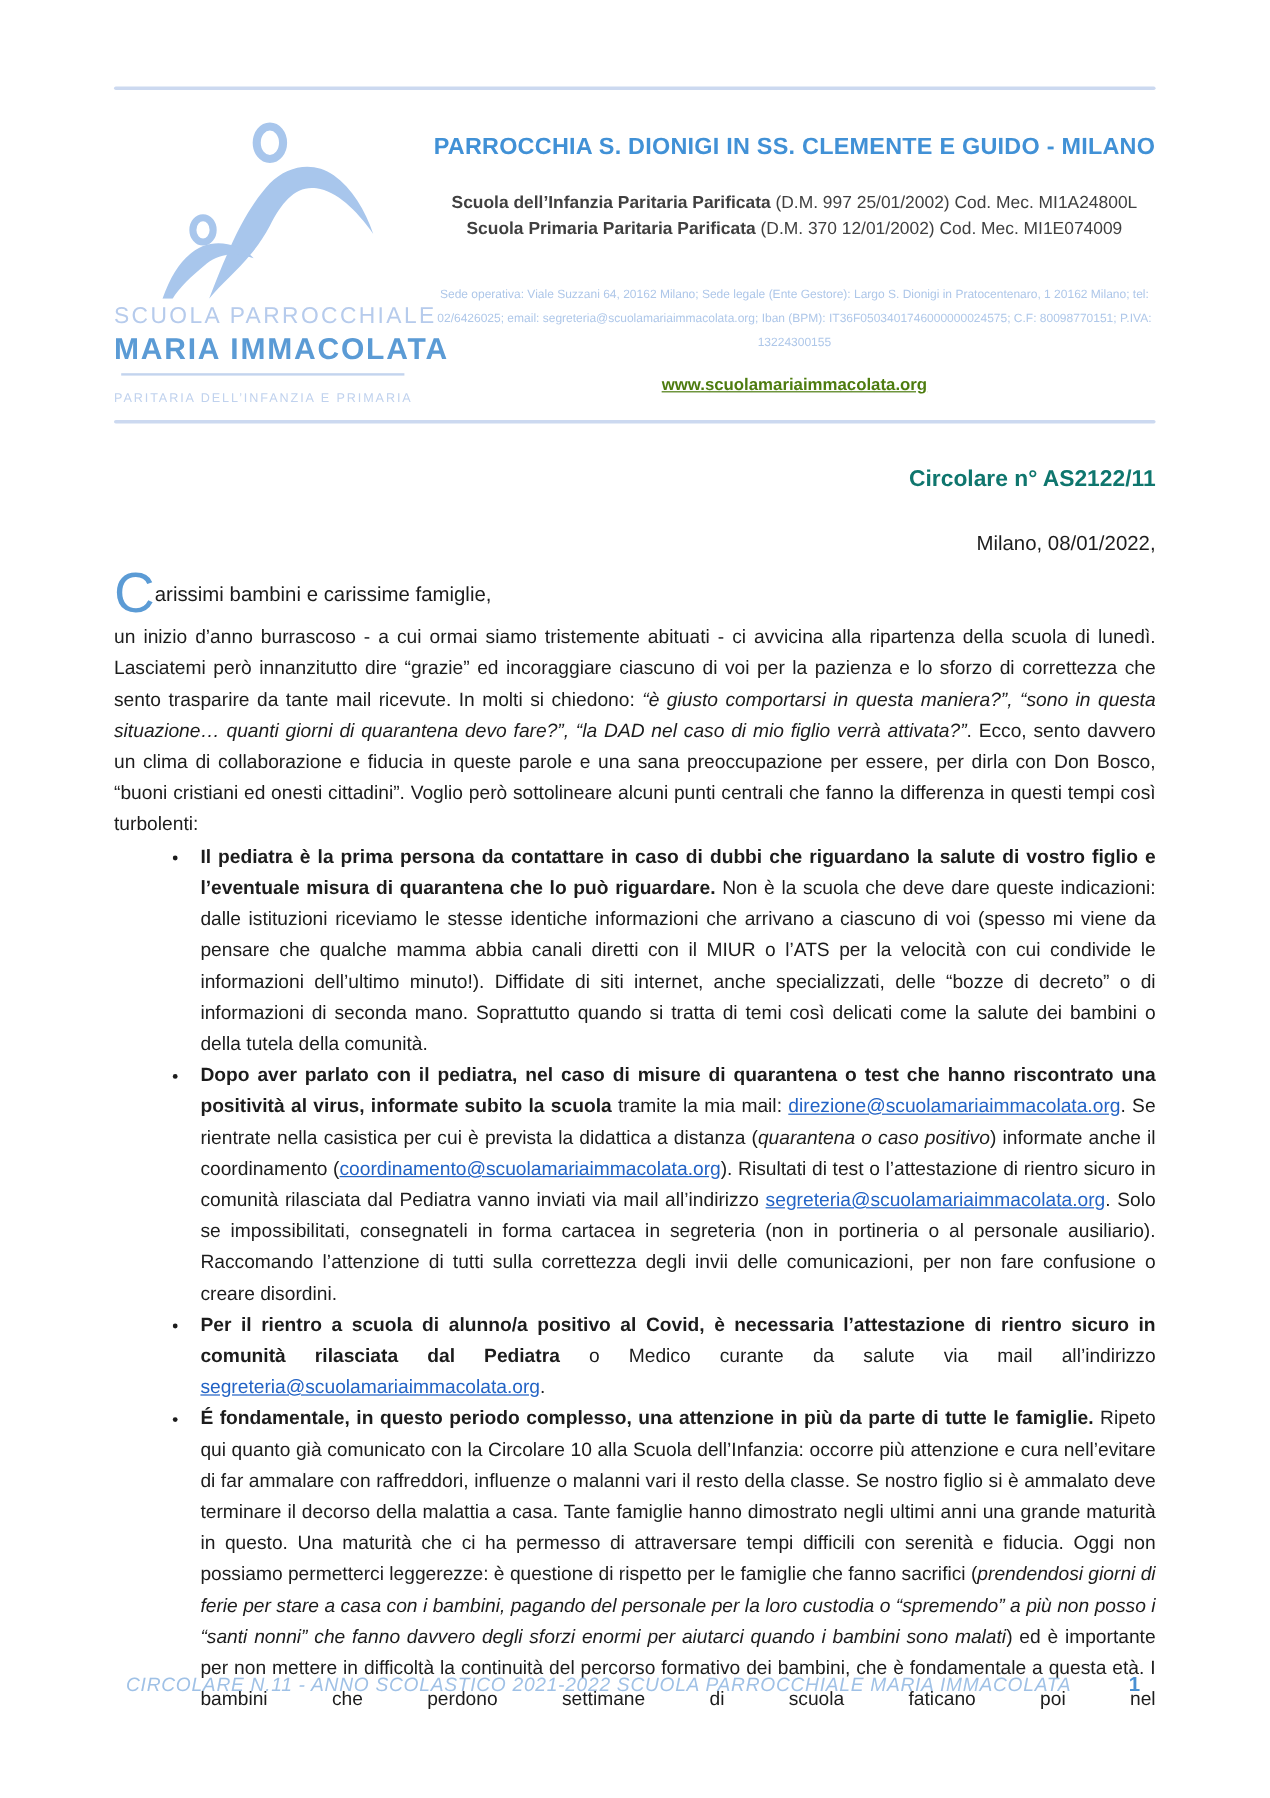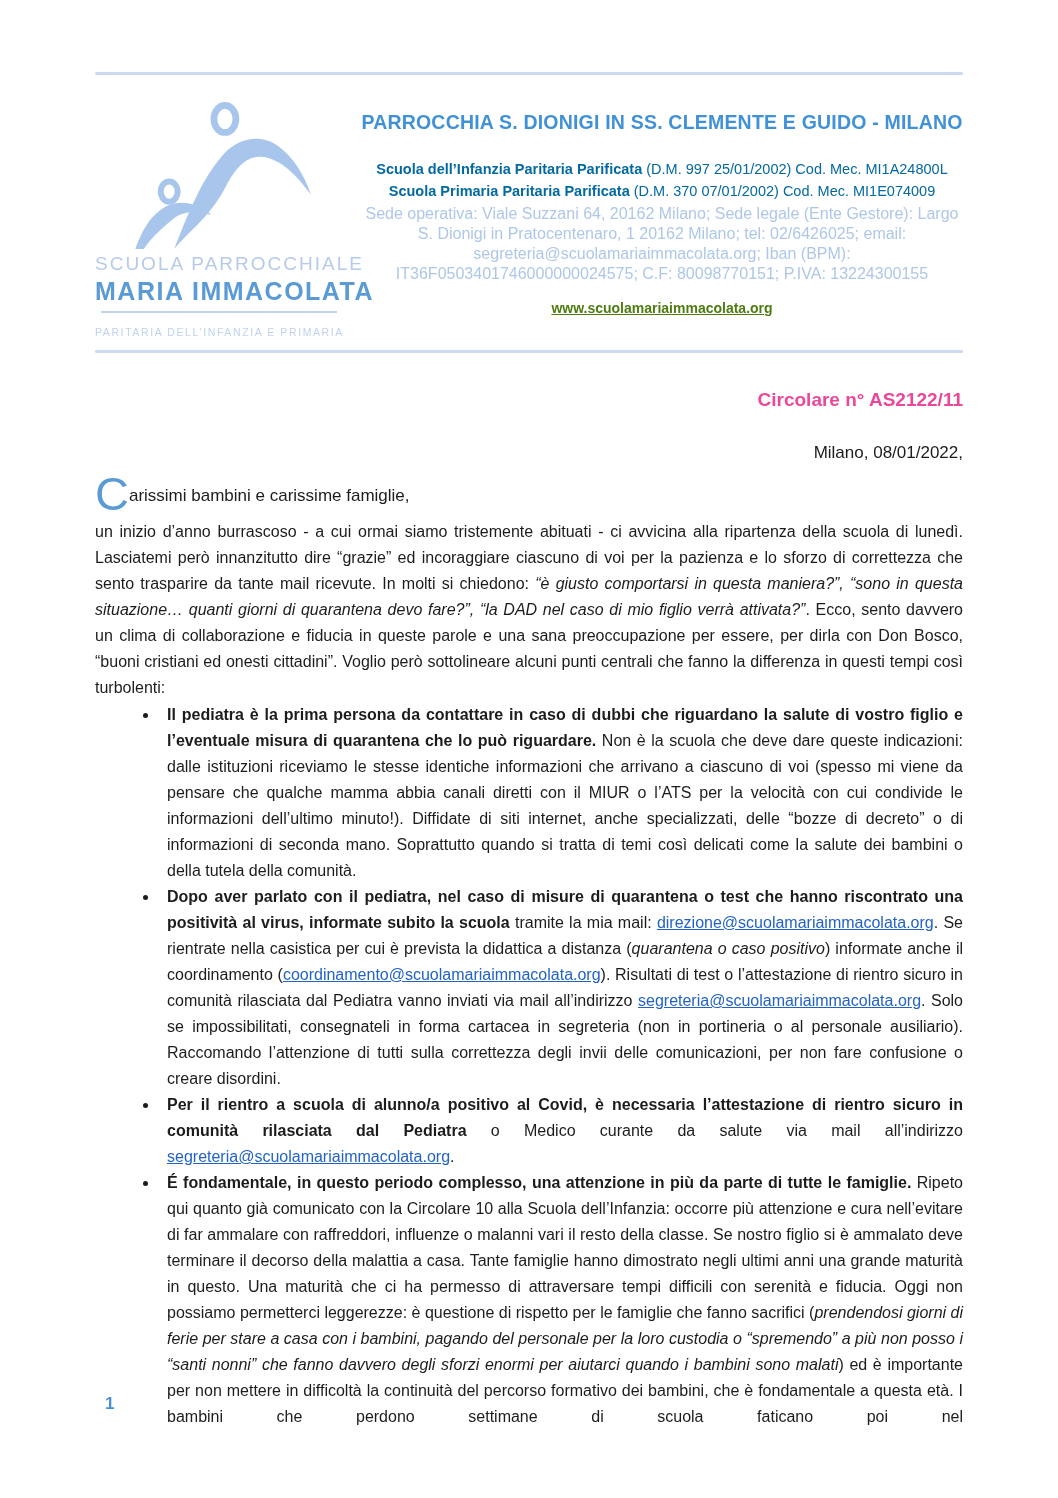--- a/index.html
+++ b/index.html
@@ -34,33 +34,33 @@
   .logo-divider { margin: 5px 6px 0 6px; height: 2px; background: #c3d4ee; }
   .logo-line3 {
     margin-top: 13px; font-size: 10.5px; letter-spacing: 1.6px;
     color: #c0d2ee; white-space: nowrap;
   }
   .header-text { flex: 1; text-align: center; padding-left: 18px; }
   .org-title {
     margin-top: 14px; font-size: 19.5px; font-weight: bold;
     color: #4191d6; letter-spacing: 0.2px;
   }
-  .school-lines { margin-top: 24px; font-size: 14.5px; line-height: 22px; color: #0369a1; }
+  .school-lines { margin-top: 24px; font-size: 14.5px; line-height: 22px; color: #404040; }
   .address {
-    margin-top: 2px; font-size: 16px; line-height: 20px; color: #aec7e9;
+    margin-top: 34px; font-size: 10px; line-height: 20px; color: #aec7e9;
   }
   .website {
     display: inline-block; margin-top: 16px; font-size: 14px; font-weight: bold;
     color: #4d7c0f; text-decoration: underline; cursor: pointer;
   }
 
   
   .circular-number {
     margin-top: 36px; text-align: right;
-    font-size: 19px; font-weight: bold; color: #ec4899;
+    font-size: 19px; font-weight: bold; color: #0f766e;
   }
   .dateline { margin-top: 32px; text-align: right; font-size: 17px; }
   .salutation { margin-top: 16px; font-size: 17px; }
   .dropcap {
     font-size: 47px; line-height: 30px; color: #5b9bd5;
     vertical-align: -9px; letter-spacing: 0;
   }
   .body-text { font-size: 16px; line-height: 26px; text-align: justify; }
   .intro { margin-top: 10px; }
   .bullet-list { margin-top: 1px; padding-left: 64px; }
@@ -105,21 +105,21 @@
       <div class="logo-line1">SCUOLA PARROCCHIALE</div>
       <div class="logo-line2">MARIA IMMACOLATA</div>
       <div class="logo-divider"></div>
       <div class="logo-line3">PARITARIA DELL’INFANZIA E PRIMARIA</div>
     </div>
 
     <div class="header-text">
       <div class="org-title">PARROCCHIA S. DIONIGI IN SS. CLEMENTE E GUIDO - MILANO</div>
       <div class="school-lines">
         <div><span class="seg-b">Scuola dell’Infanzia Paritaria Parificata</span><span> (D.M. 997 25/01/2002) Cod. Mec. MI1A24800L</span></div>
-        <div><span class="seg-b">Scuola Primaria Paritaria Parificata</span><span> (D.M. 370 07/01/2002) Cod. Mec.  MI1E074009</span></div>
+        <div><span class="seg-b">Scuola Primaria Paritaria Parificata</span><span> (D.M. 370 12/01/2002) Cod. Mec.  MI1E074009</span></div>
       </div>
       <div class="address">Sede operativa: Viale Suzzani 64, 20162 Milano; Sede legale (Ente Gestore): Largo S. Dionigi in Pratocentenaro, 1 20162 Milano; tel: 02/6426025; email: segreteria@scuolamariaimmacolata.org; Iban (BPM): IT36F0503401746000000024575; C.F: 80098770151; P.IVA: 13224300155</div>
       <span class="website">www.scuolamariaimmacolata.org</span>
     </div>
   </div>
 
   <div class="rule rule-mid"></div>
 
   <div class="circular-number">Circolare n° AS2122/11</div>
 
@@ -134,14 +134,15 @@
   <ul class="body-text bullet-list">
     <li><span class="seg-b">Il pediatra è la prima persona da contattare in caso di dubbi che riguardano la salute di vostro figlio e l’eventuale misura di quarantena che lo può riguardare. </span><span>Non è la scuola che deve dare queste indicazioni: dalle istituzioni riceviamo le stesse identiche informazioni che arrivano a ciascuno di voi (spesso mi viene da pensare che qualche mamma abbia canali diretti con il MIUR o l’ATS per la velocità con cui condivide le informazioni dell’ultimo minuto!). Diffidate di siti internet, anche specializzati, delle “bozze di decreto” o di informazioni di seconda mano. Soprattutto quando si tratta di temi così delicati come la salute dei bambini o della tutela della comunità.</span></li>
     <li><span class="seg-b">Dopo aver parlato con il pediatra, nel caso di misure di quarantena o test che hanno riscontrato una positività al virus, informate subito la scuola </span><span>tramite la mia mail: </span><a class="seg-l" href="#">direzione@scuolamariaimmacolata.org</a><span>. Se rientrate nella casistica per cui è prevista la didattica a distanza (</span><span class="seg-i">quarantena o caso positivo</span><span>) informate anche il coordinamento (</span><a class="seg-l" href="#">coordinamento@scuolamariaimmacolata.org</a><span>). Risultati di test o l’attestazione di rientro sicuro in comunità rilasciata dal Pediatra vanno inviati via mail all’indirizzo </span><a class="seg-l" href="#">segreteria@scuolamariaimmacolata.org</a><span>. Solo se impossibilitati, consegnateli in forma cartacea in segreteria (non in portineria o al personale ausiliario). Raccomando l’attenzione di tutti sulla correttezza degli invii delle comunicazioni, per non fare confusione o creare disordini.</span></li>
     <li><span class="seg-b">Per il rientro a scuola di alunno/a positivo al Covid, è necessaria l’attestazione di rientro sicuro in comunità rilasciata dal Pediatra </span><span>o Medico curante da salute via mail all’indirizzo </span><a class="seg-l" href="#">segreteria@scuolamariaimmacolata.org</a><span>.</span></li>
     <li><span class="seg-b">É fondamentale, in questo periodo complesso, una attenzione in più da parte di tutte le famiglie. </span><span>Ripeto qui quanto già comunicato con la Circolare 10 alla Scuola dell’Infanzia: occorre più attenzione e cura nell’evitare di far ammalare con raffreddori, influenze o malanni vari il resto della classe. Se nostro figlio si è ammalato deve terminare il decorso della malattia a casa. Tante famiglie hanno dimostrato negli ultimi anni una grande maturità in questo. Una maturità che ci ha permesso di attraversare tempi difficili con serenità e fiducia. Oggi non possiamo permetterci leggerezze: è questione di rispetto per le famiglie che fanno sacrifici (</span><span class="seg-i">prendendosi giorni di ferie per stare a casa con i bambini, pagando del personale per la loro custodia o “spremendo” a più non posso i “santi nonni” che fanno davvero degli sforzi enormi per aiutarci quando i bambini sono malati</span><span>) ed è importante per non mettere in difficoltà la continuità del percorso formativo dei bambini, che è fondamentale a questa età. I bambini che perdono settimane di scuola faticano poi nel</span></li>
   </ul>
 
 </div>
 
 <div class="footer">
+  <span class="footer-text">CIRCOLARE N.11 - ANNO SCOLASTICO 2021-2022 SCUOLA PARROCCHIALE MARIA IMMACOLATA</span>
   <span class="footer-page">1</span>
 </div>
 
 </body></html>

